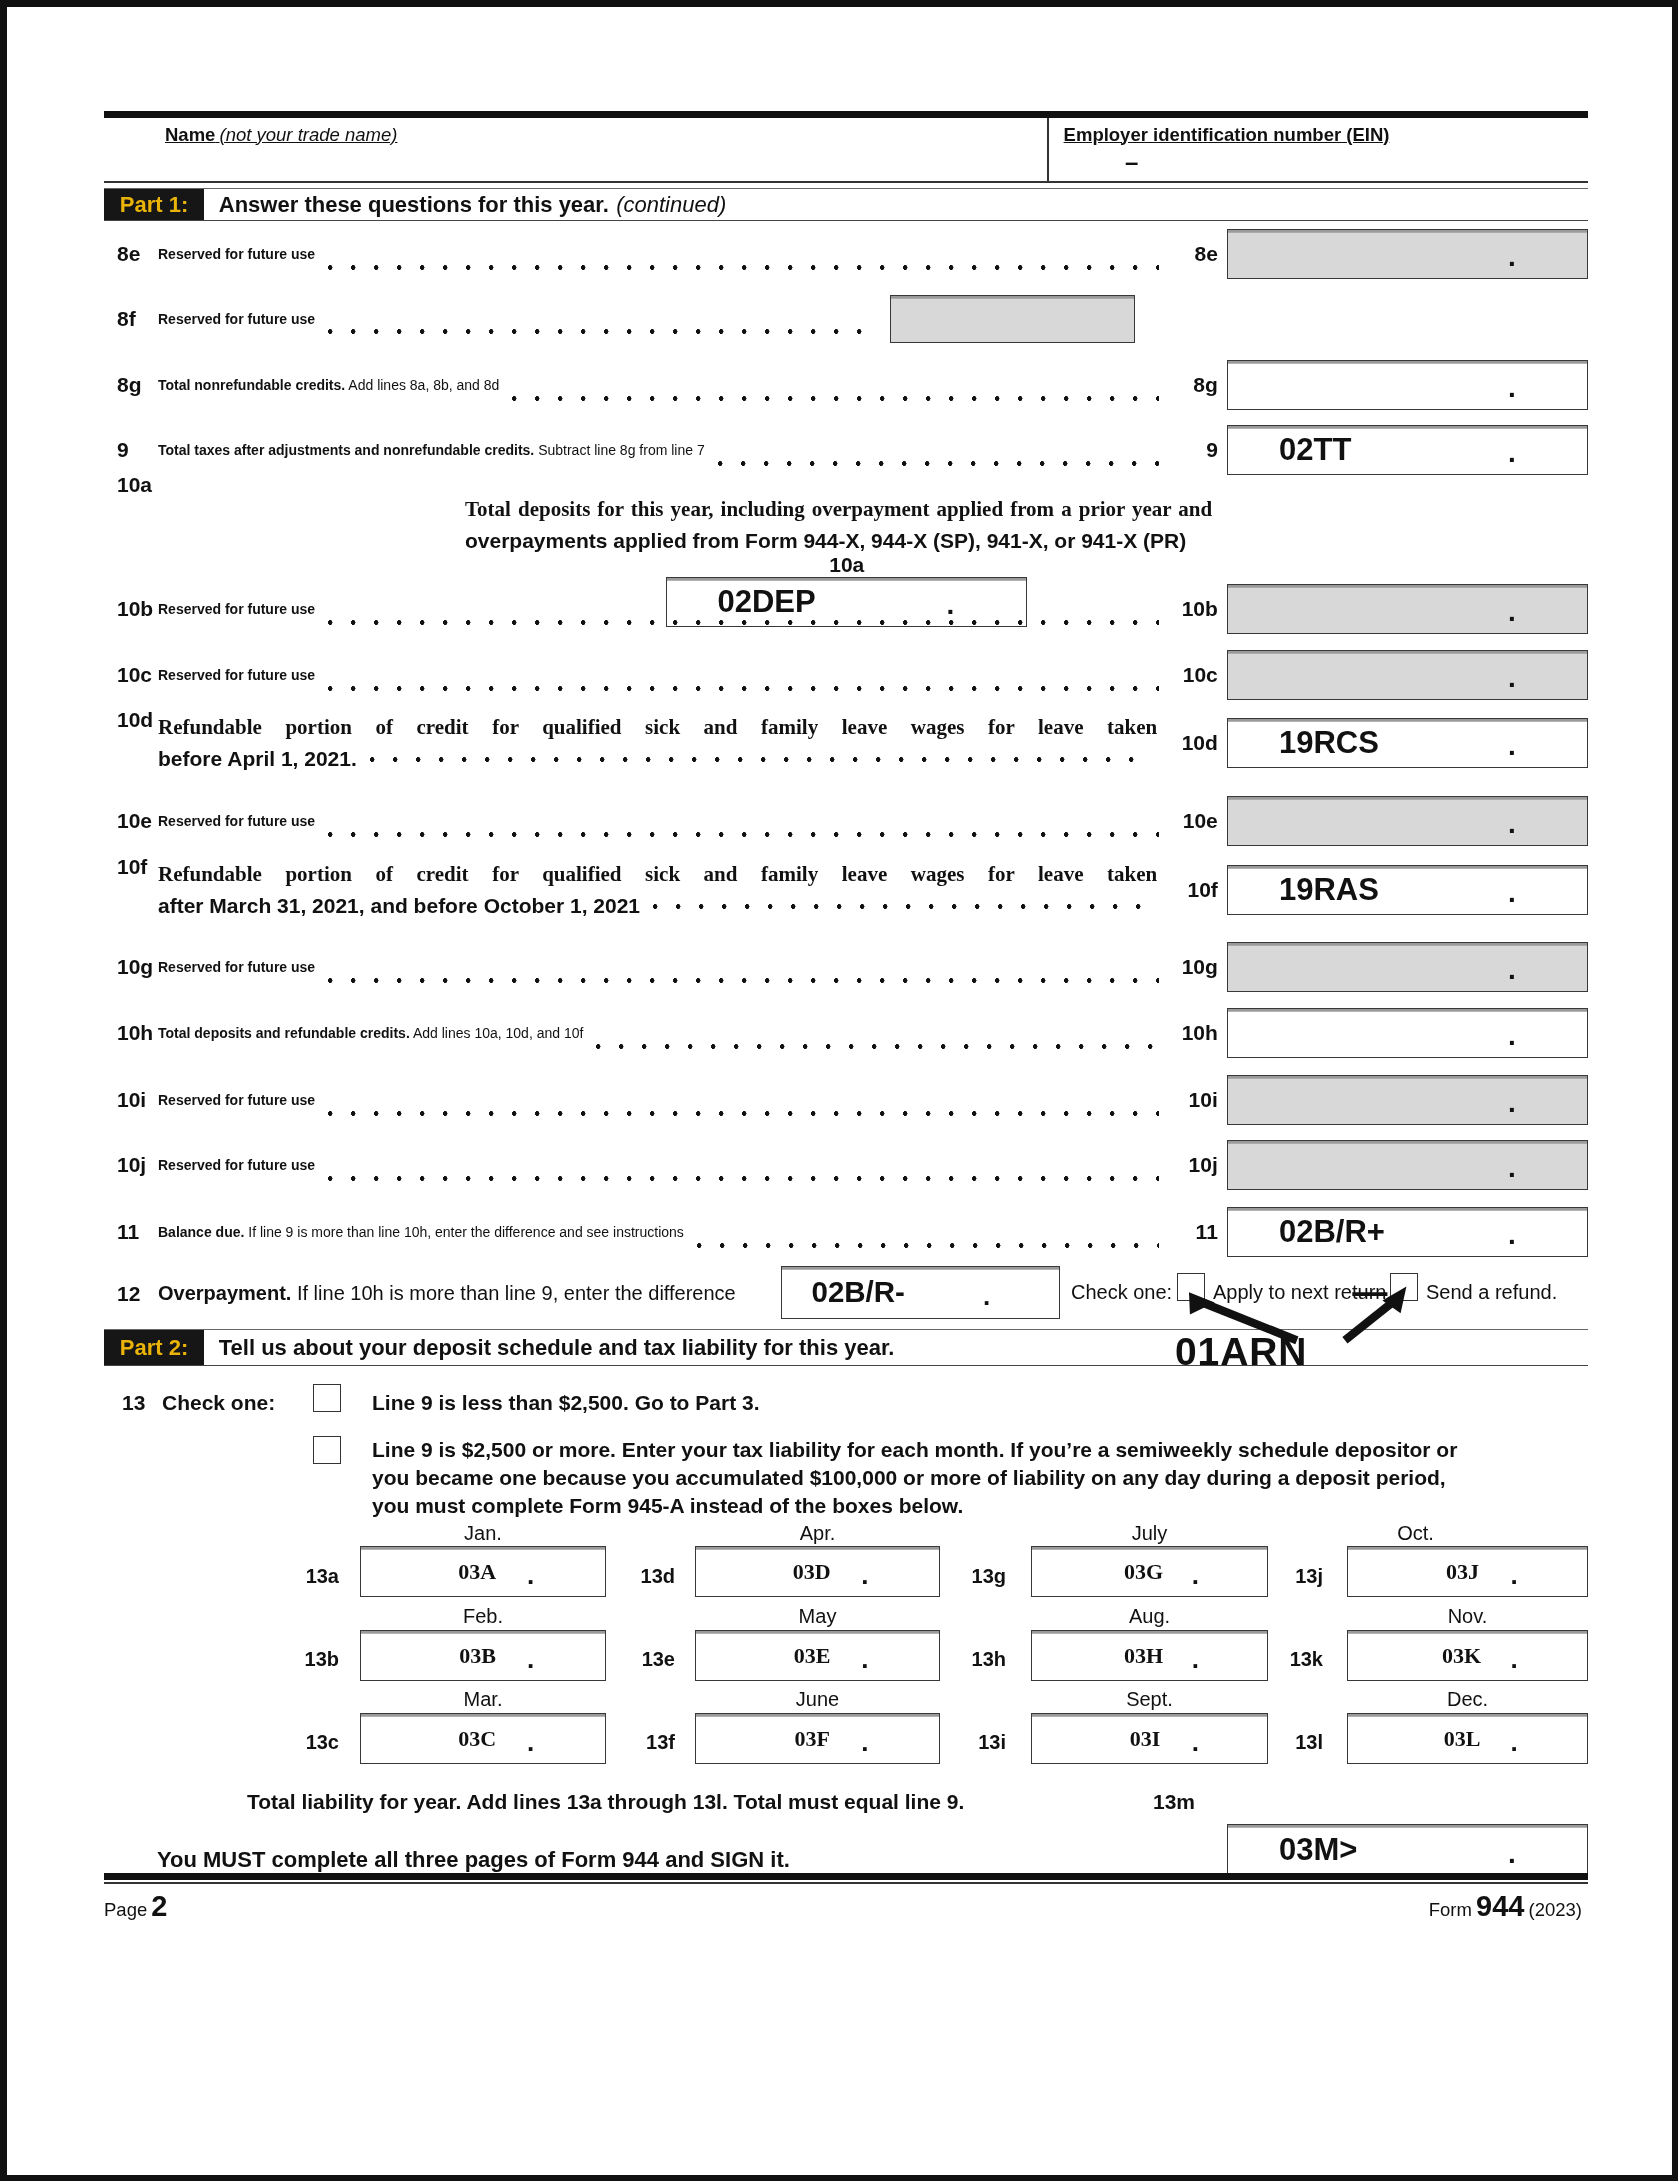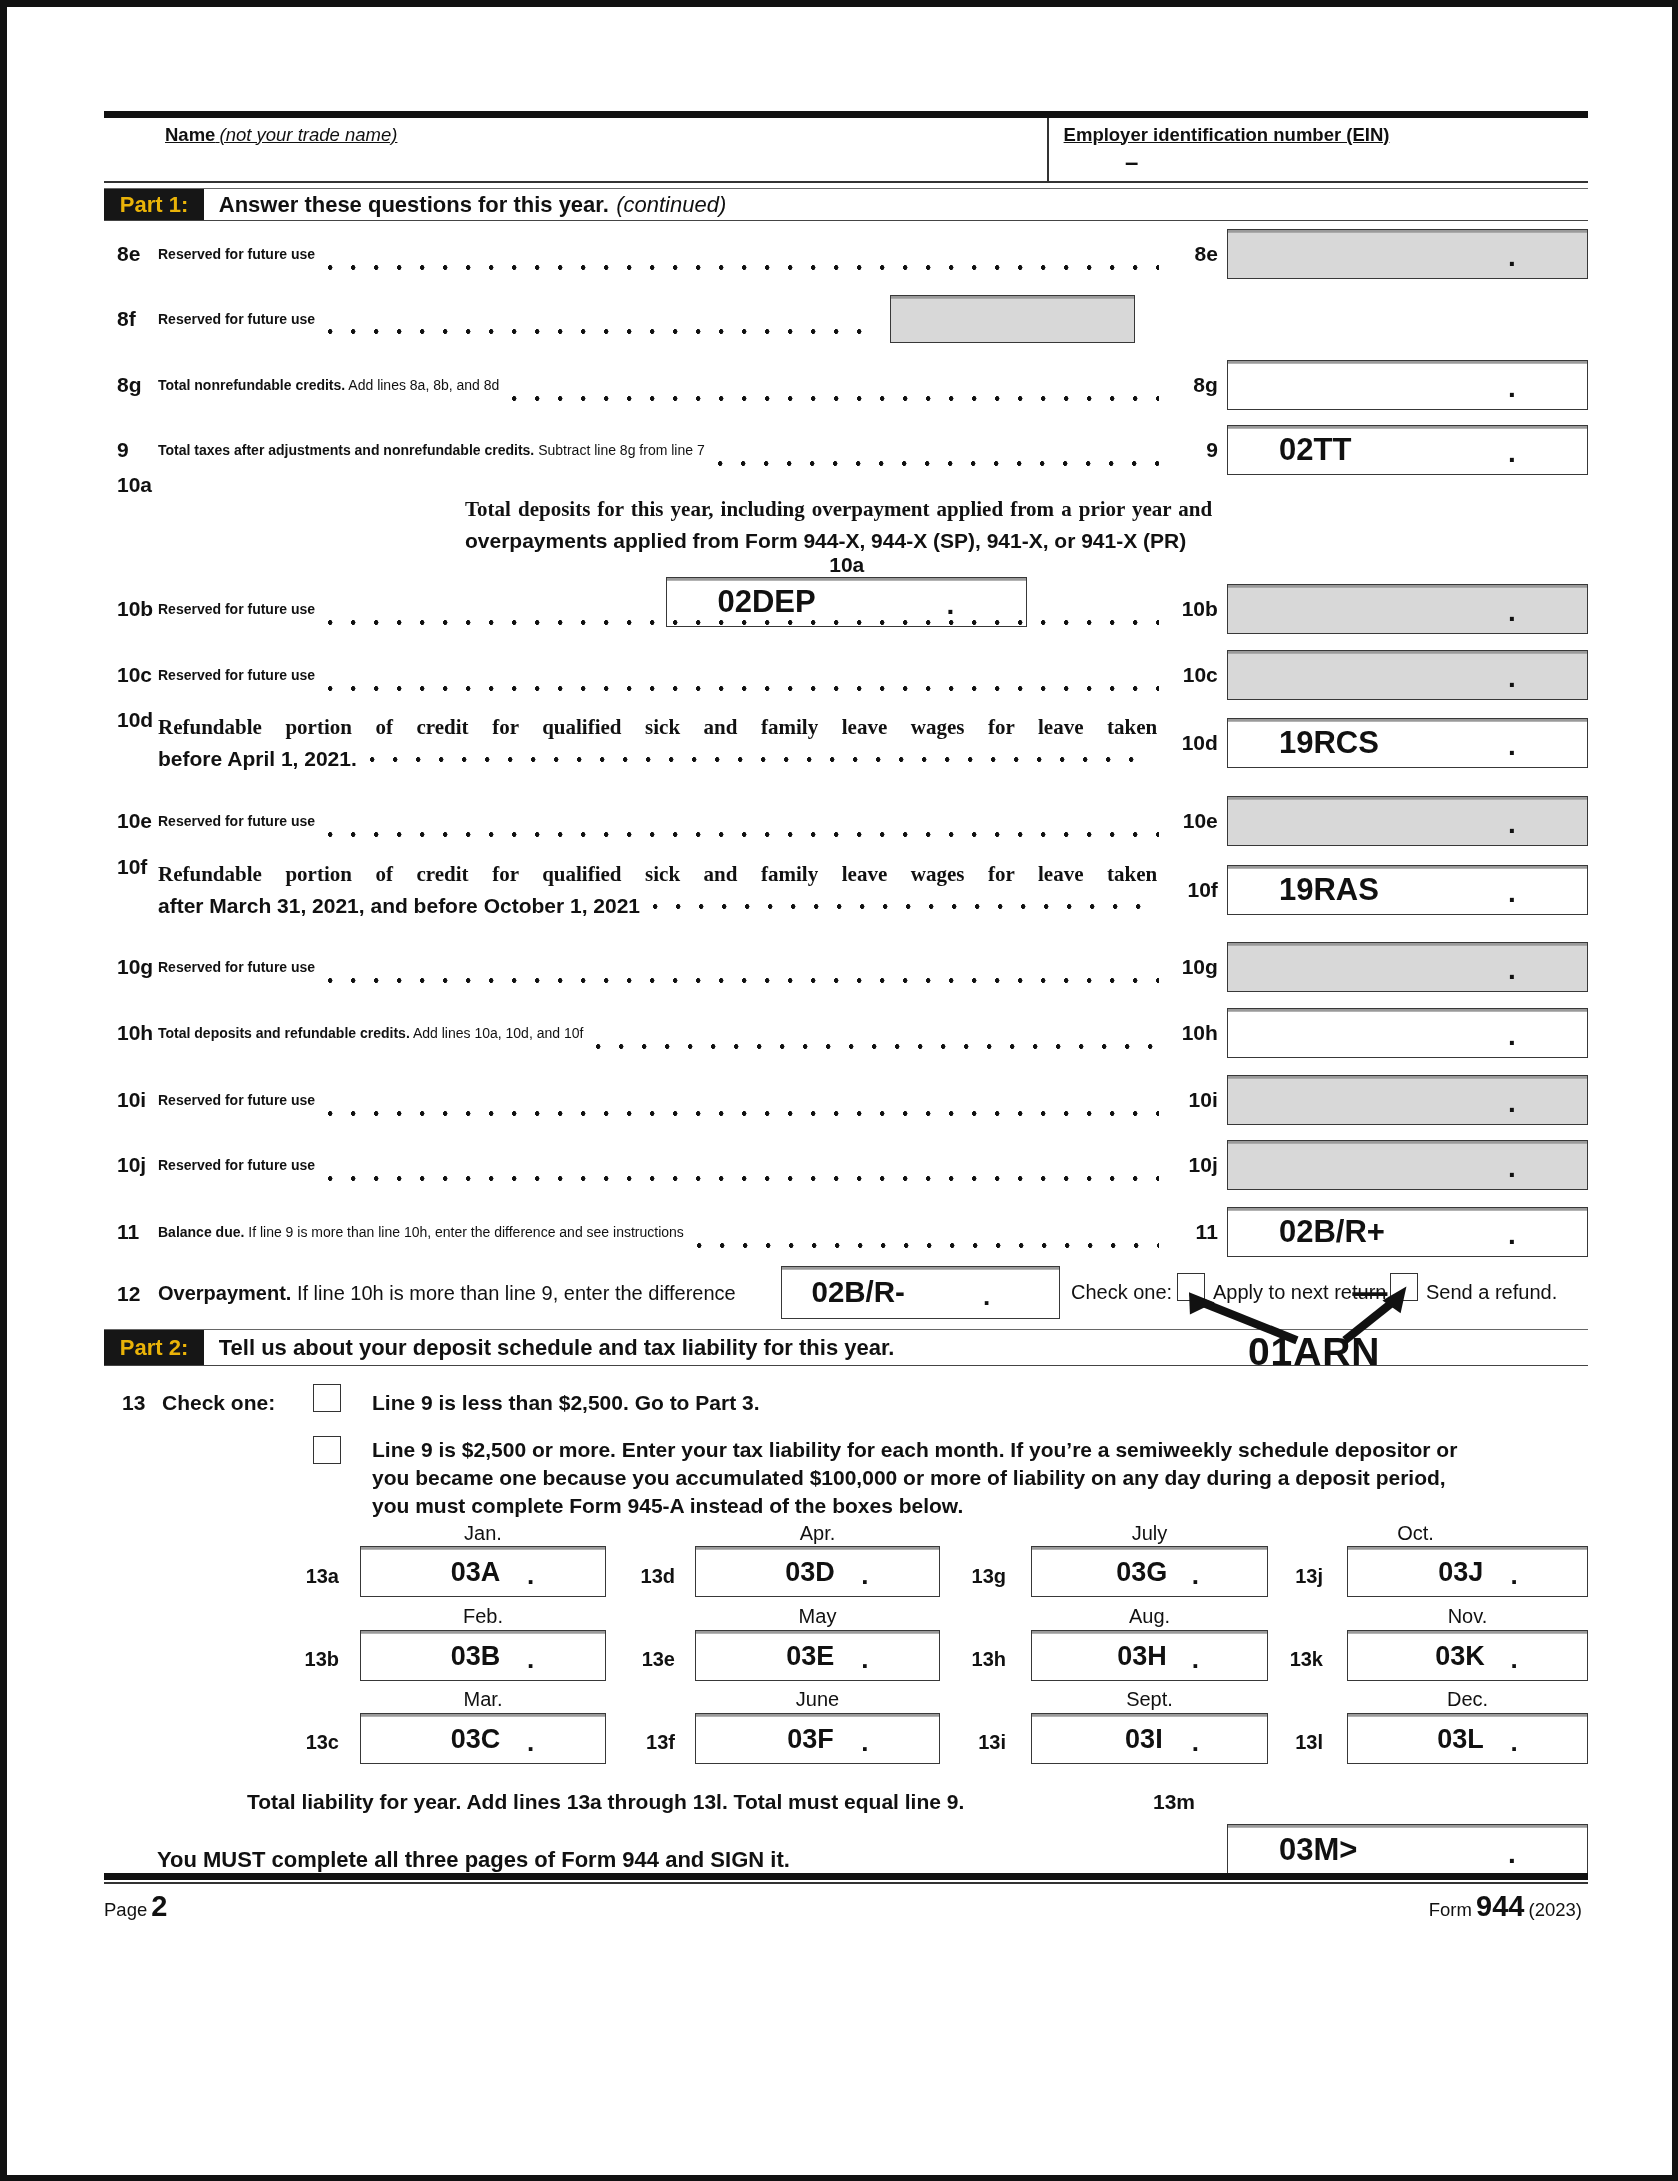--- a/index.html
+++ b/index.html
@@ -46,21 +46,21 @@
   .box12 .val{position:absolute;left:29.5px;top:50%;transform:translateY(-50%);font-size:29.5px;font-weight:bold;}
   .box12 .dec{position:absolute;left:201px;bottom:5.5px;font-size:26px;font-weight:bold;}
   .code{position:absolute;font-size:39px;font-weight:bold;letter-spacing:0.9px;z-index:6;}
   
   .cbtext{position:absolute;font-size:21px;font-weight:bold;white-space:nowrap;}
   
   .mlabel{position:absolute;font-size:20px;text-align:center;}
   .mnum{position:absolute;width:44px;text-align:right;font-weight:bold;font-size:20px;}
   .mbox{position:absolute;height:51px;background:#fff;border:1.8px solid #383838;box-sizing:border-box;
         box-shadow:inset 0 2.8px 0 #9a9a9a;}
-  .mbox .val{position:absolute;left:50%;top:50%;transform:translate(-65%,-50%);font-size:27px;font-weight:bold;white-space:nowrap;}
+  .mbox .val{position:absolute;left:50%;top:50%;transform:translate(-65%,-50%);font-size:22px;font-weight:bold;white-space:nowrap;font-family:Liberation Serif, serif;}
   .mbox .dec{position:absolute;left:68%;bottom:4.6px;font-size:26px;font-weight:bold;}
   
   .thickrule{position:absolute;left:97px;width:1484px;height:6.5px;background:#111;}
   .thinrule{position:absolute;left:97px;width:1484px;height:1.8px;background:#333;}
   .fsm{font-size:18.5px;}
   .fbig{font-size:29px;font-weight:bold;}
   svg.arrows{position:absolute;left:1144px;top:1276px;width:314px;height:97px;z-index:5;overflow:visible;}
 </style>
 </head>
 <body>
@@ -277,21 +277,21 @@
     <div class="l12txt abs" style="left:1322px;top:8.3px;">Send a refund.</div>
   </div>
 
   <div class="band" style="top:1322px;height:37px;">
     <div class="bandlabel">Part 2:</div>
     <div class="bandtitle">
         <span>Tell us about your deposit schedule and tax liability for this year.</span>
       </div>
   </div>
 
-  <div class="code" style="left:1241px;top:1323px;">01ARN</div>
+  <div class="code" style="left:1168px;top:1323px;">01ARN</div>
   <svg class="arrows" viewBox="0 0 340 105">
     <line x1="218" y1="12" x2="256" y2="12" stroke="#111" stroke-width="4"></line>
     <line x1="158" y1="62" x2="55" y2="21" stroke="#111" stroke-width="9"></line>
     <polygon points="38,14 68,14 48,36" fill="#111" transform="rotate(22 50 20)"></polygon>
     <line x1="210" y1="62" x2="264" y2="19" stroke="#111" stroke-width="9"></line>
     <polygon points="252,12 282,12 262,34" fill="#111" transform="rotate(-30 264 18)"></polygon>
   </svg>
 
   <div class="cbtext" style="left:115px;top:1384px;">13</div>
   <div class="cbtext" style="left:155px;top:1384px;">Check one:</div>

